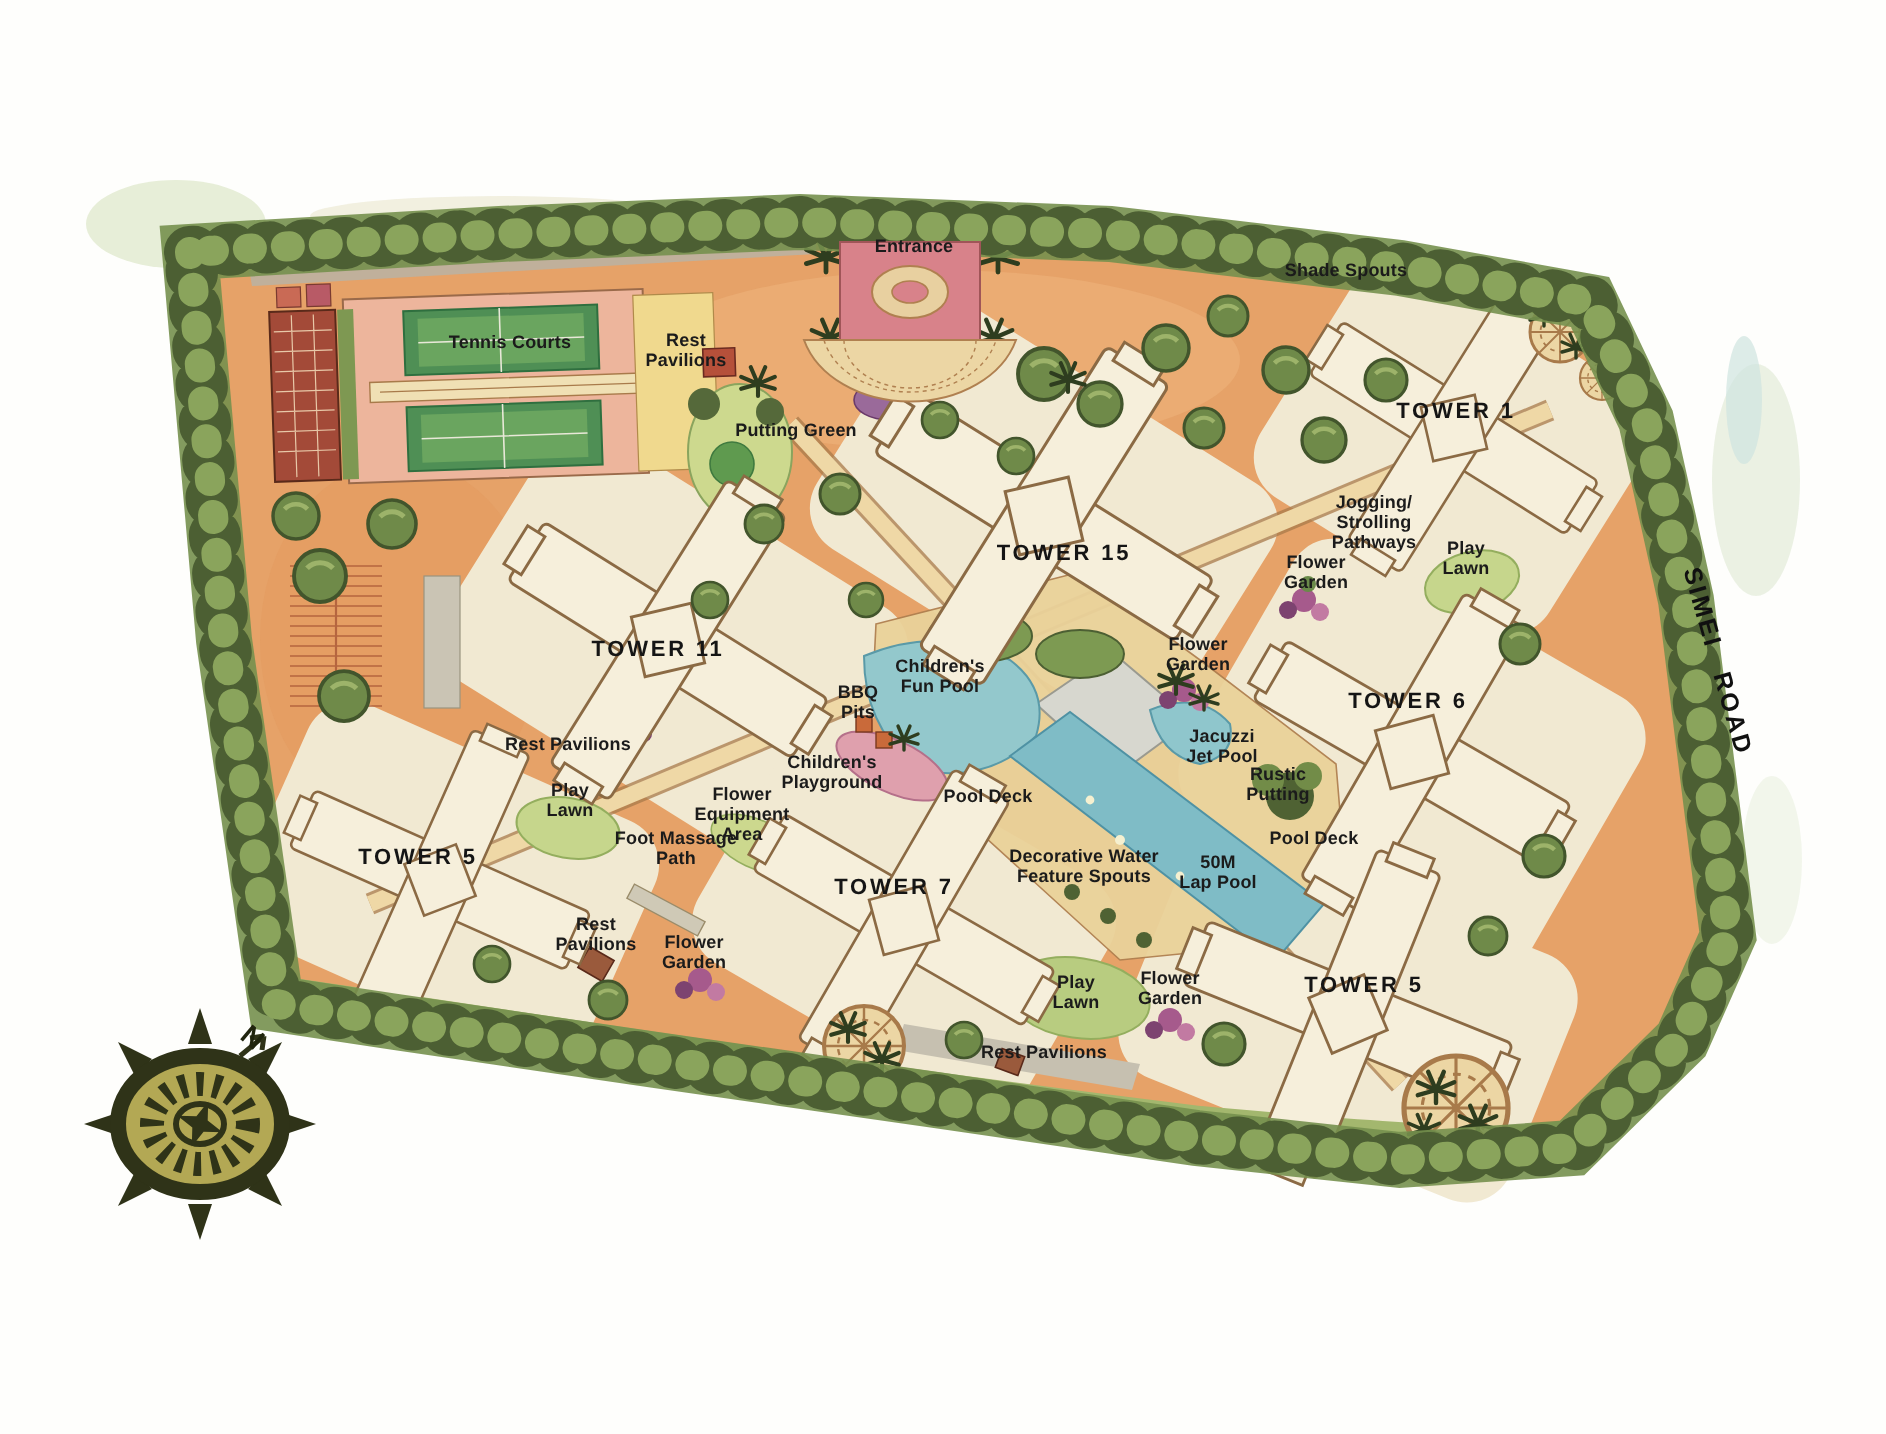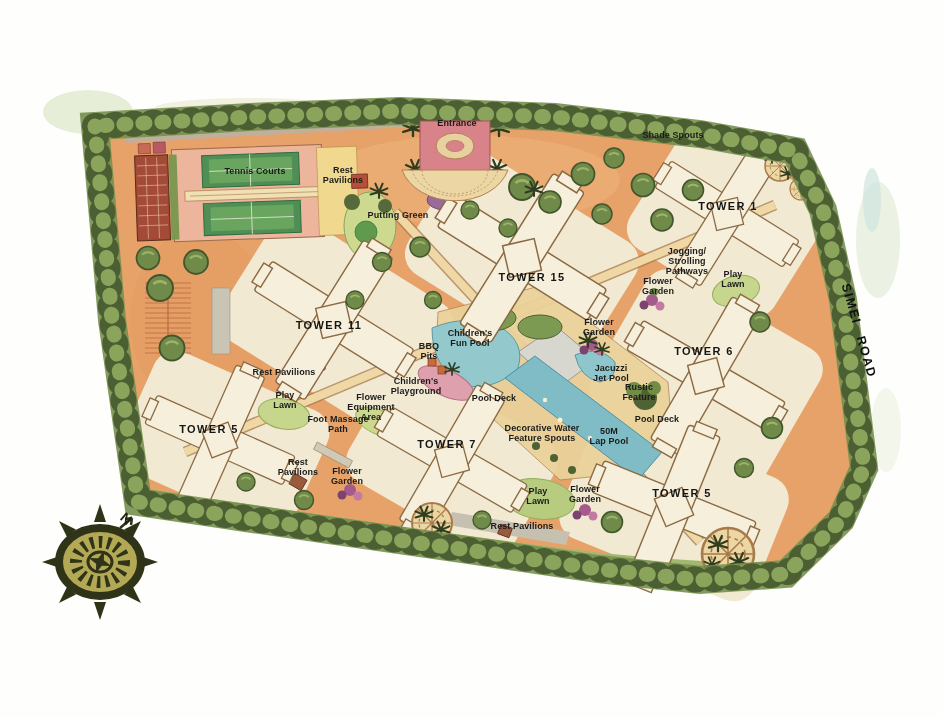--- a/index.html
+++ b/index.html
@@ -330,21 +330,21 @@
 <div class="lbl" style="left:470px;top:339px">Children's
 Fun Pool</div>
 <div class="lbl" style="left:429px;top:352px">BBQ
 Pits</div>
 <div class="lbl" style="left:284px;top:373px">Rest Pavilions</div>
 <div class="lbl" style="left:416px;top:387px">Children's
 Playground</div>
 <div class="lbl" style="left:611px;top:374px">Jacuzzi
 Jet Pool</div>
 <div class="lbl" style="left:639px;top:393px">Rustic
-Feature</div>
+Putting</div>
 <div class="lbl" style="left:285px;top:401px">Play
 Lawn</div>
 <div class="lbl" style="left:371px;top:408px">Flower
 Equipment
 Area</div>
 <div class="lbl" style="left:494px;top:399px">Pool Deck</div>
 <div class="lbl" style="left:657px;top:420px">Pool Deck</div>
 <div class="lbl" style="left:338px;top:425px">Foot Massage
 Path</div>
 <div class="lbl" style="left:542px;top:434px">Decorative Water

